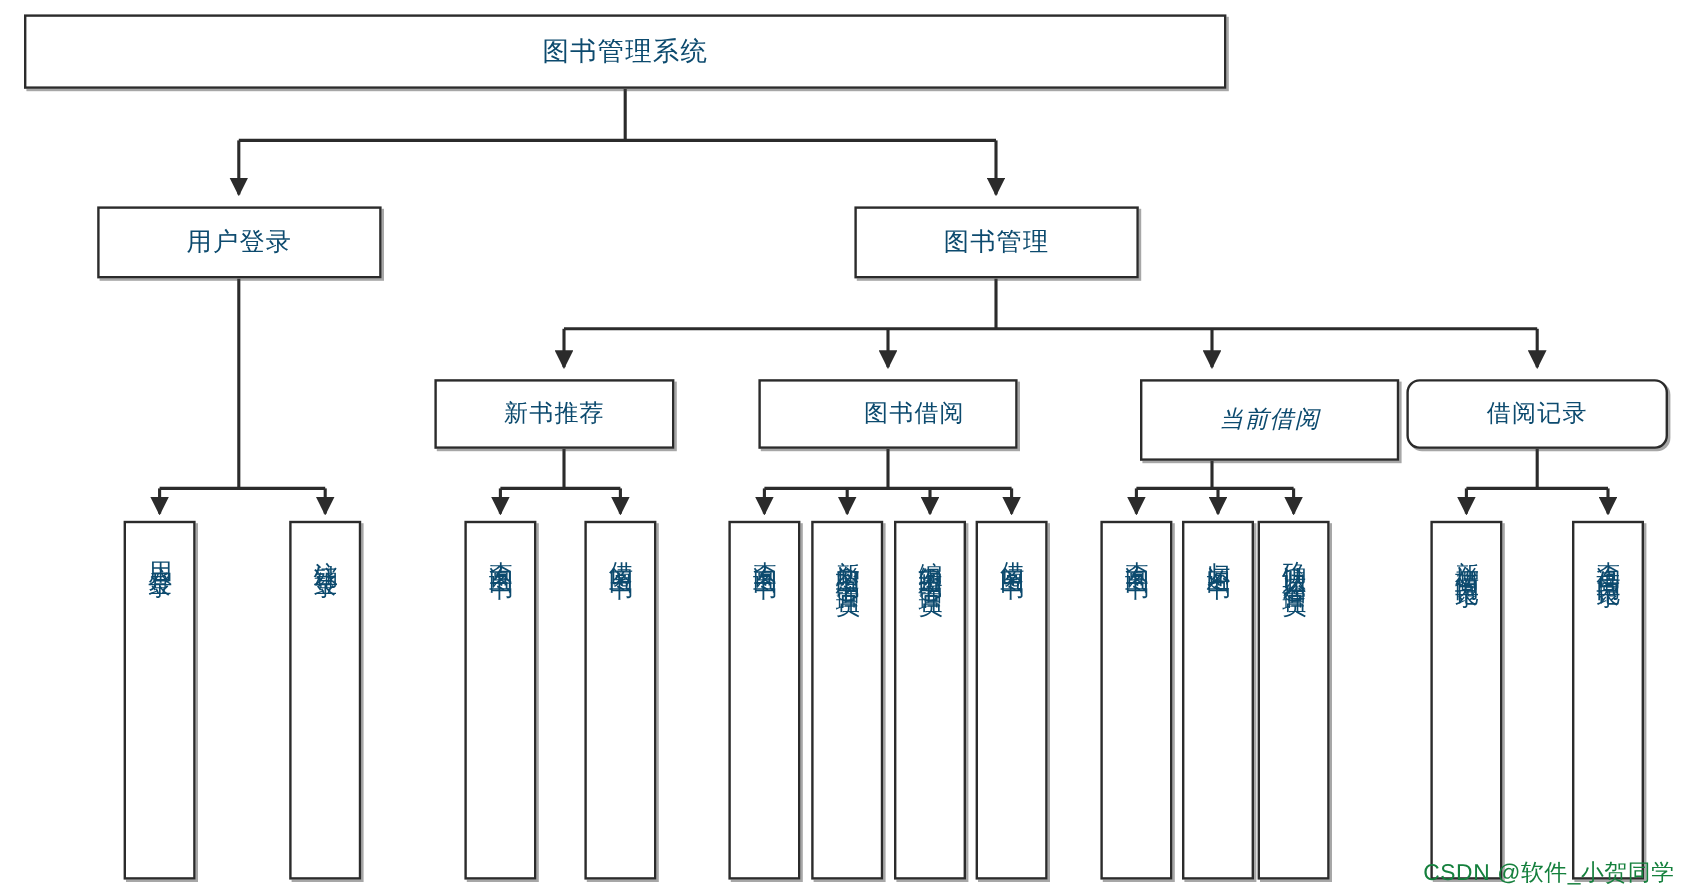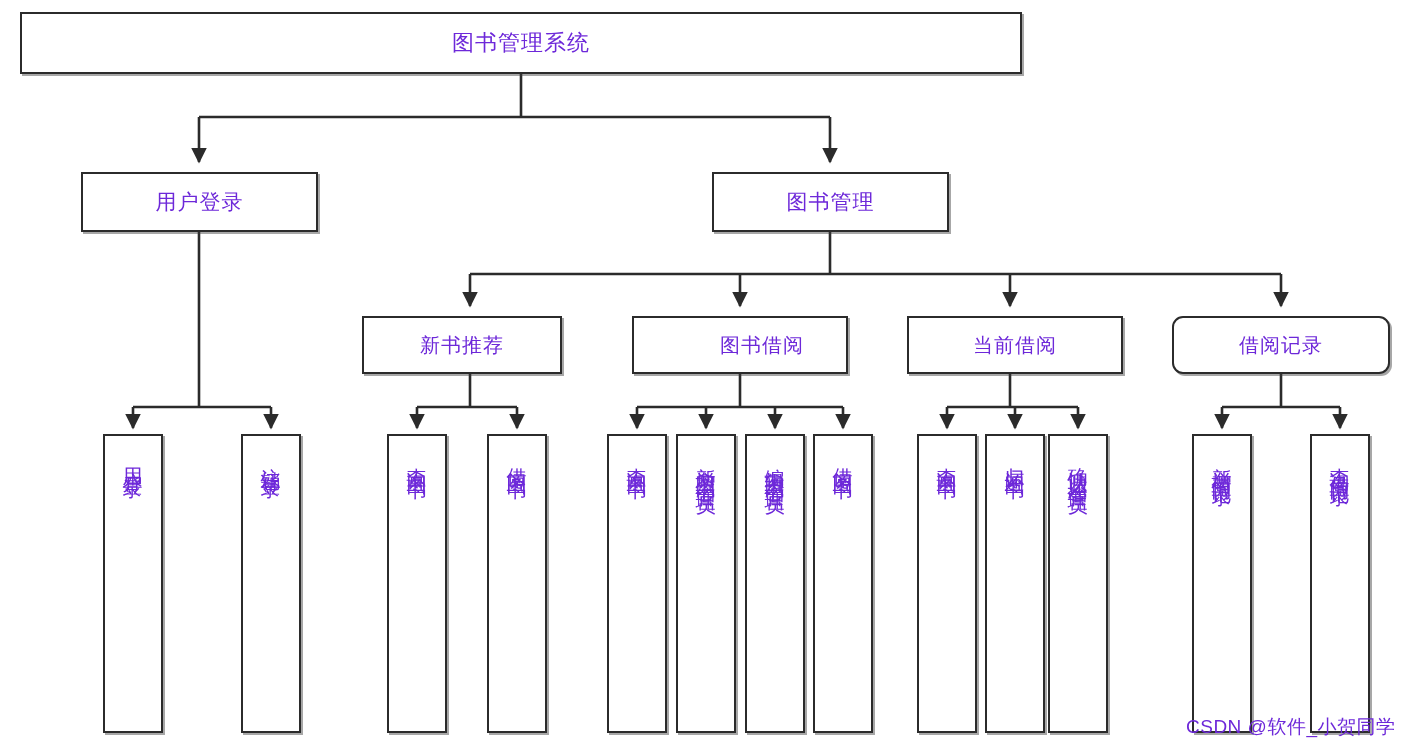--- a/index.html
+++ b/index.html
@@ -38,21 +38,21 @@
     box-shadow: 2px 2px 0 rgba(60,60,60,0.45);
     display: flex;
     align-items: center;
     justify-content: center;
     text-align: center;
   }
   .node .lbl {
     font-size: 21px;
     line-height: 1.25;
     letter-spacing: 1px;
-    color: #6d28d9;
+    color: #0c4a6e;
     white-space: nowrap;
   }
   
   .node.root .lbl { font-size: 22px; }
   .node.mid  .lbl { font-size: 21px; }
   .node.sub  .lbl { font-size: 20px; }
   
   .node.leaf {
     align-items: flex-start;
     justify-content: center;
@@ -67,21 +67,21 @@
     line-height: 1;
     height: auto;
   }
   
   #watermark {
     position: absolute;
     z-index: 3;
     left: 1186px;
     top: 714px;
     font-size: 19px;
-    color: #6d28d9;
+    color: #15803d;
     white-space: nowrap;
     letter-spacing: 0.5px;
     pointer-events: none;
   }
 </style>
 </head>
 <body>
 
 <div id="canvas">
 
@@ -145,21 +145,21 @@
   <div class="node mid" style="left:712px; top:172px; width:237px; height:60px;">
     <span class="lbl">图书管理</span>
   </div>
 
   <div class="node sub" style="left:362px; top:316px; width:200px; height:58px;">
     <span class="lbl">新书推荐</span>
   </div>
   <div class="node sub" style="left:632px; top:316px; width:216px; height:58px;padding-left:44px;">
     <span class="lbl">图书借阅</span>
   </div>
-  <div class="node sub" style="left:907px; top:316px; width:216px; height:58px;">
+  <div class="node sub" style="left:950px; top:316px; width:216px; height:68px;font-style:italic;">
     <span class="lbl">当前借阅</span>
   </div>
   <div class="node sub" style="left:1172px; top:316px; width:218px; height:58px;border-radius:11px;">
     <span class="lbl">借阅记录</span>
   </div>
 
   <div class="node leaf" style="left:103px; top:434px; width:60px; height:299px;">
     <span class="lbl">用户登录</span>
   </div>
   <div class="node leaf" style="left:241px; top:434px; width:60px; height:299px;">

